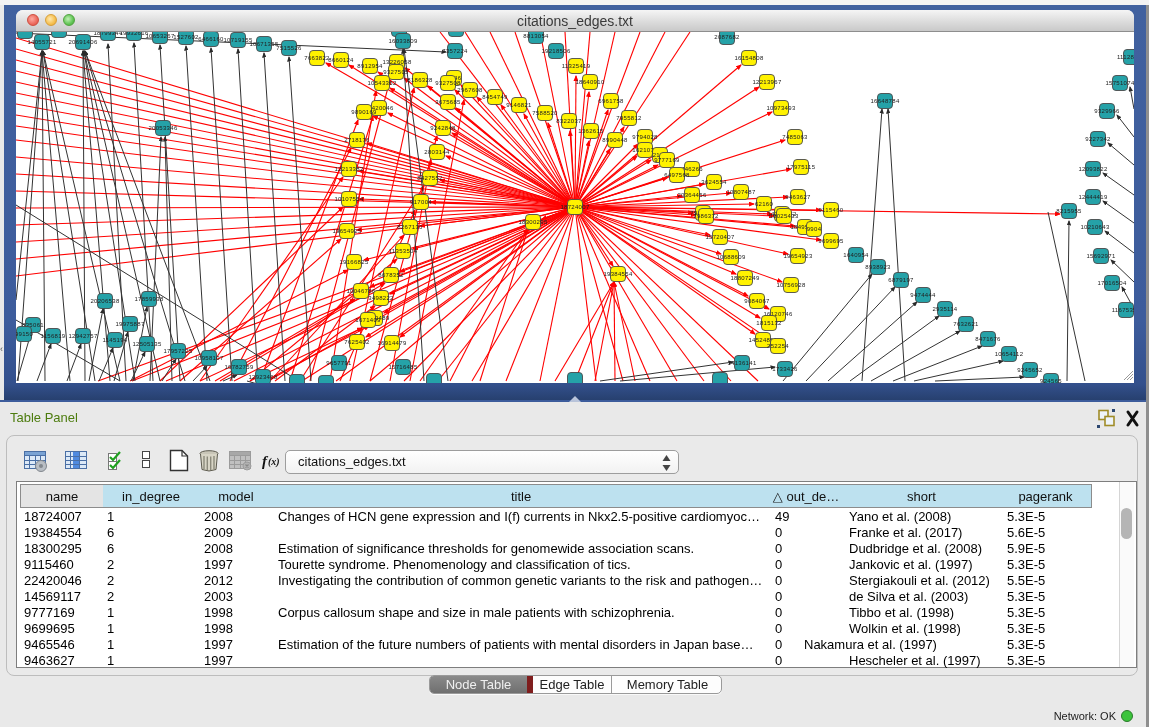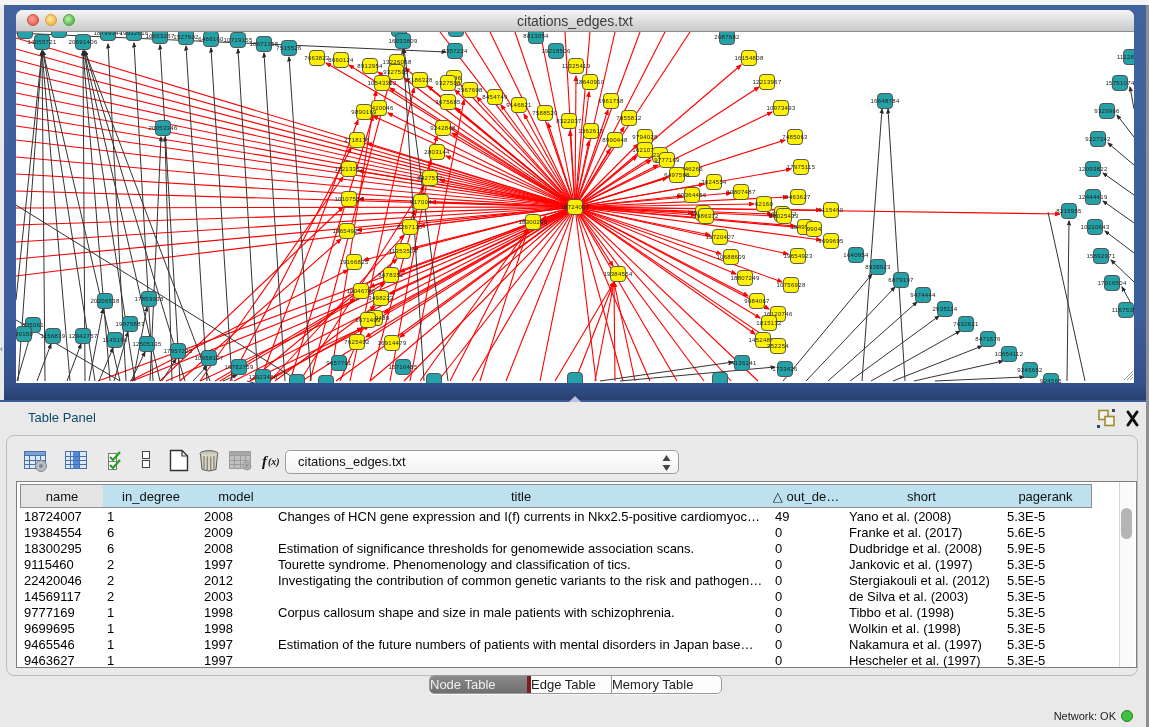--- a/index.html
+++ b/index.html
@@ -4,34 +4,34 @@
 *{margin:0;padding:0;box-sizing:border-box}
 body{width:1149px;height:727px;position:relative;font-family:"Liberation Sans",sans-serif;background:#e9e9e9;overflow:hidden}
 #topstrip{position:absolute;left:0;top:0;width:1149px;height:5px;background:#f3f3f3}
 #blue{position:absolute;left:4px;top:5px;width:1142px;height:395px;background:linear-gradient(180deg,#41619f 0%,#3d5c9c 80%,#33508c 96%,#27406f 100%)}
 #rightstrip{position:absolute;left:1146px;top:5px;width:3px;height:722px;background:#8f8f8f}
 #win{position:absolute;left:16px;top:10px;width:1118px;height:373px;border-radius:7px 7px 0 0;overflow:hidden;background:#fff}
 #titlebar{position:absolute;left:0;top:0;width:1118px;height:22px;background:linear-gradient(180deg,#f5f5f5,#dcdcdc 55%,#c9c9c9);border-bottom:1px solid #8e8e8e;text-align:center}
 #titlebar span{font:400 14px "Liberation Sans",sans-serif;color:#3a3a3a;line-height:22px}
 .tl{position:absolute;top:4px;width:12px;height:12px;border-radius:50%}
 #south{position:absolute;left:0;top:400px;width:1149px;height:327px;background:#e9e9e9;border-top:2px solid #3d5c9c}
-#tp{position:absolute;left:28px;top:410px;font:13px "Liberation Sans",sans-serif;color:#0c4a6e}
+#tp{position:absolute;left:10px;top:410px;font:13px "Liberation Sans",sans-serif;color:#4d7c0f}
 #container{position:absolute;left:6px;top:435px;width:1132px;height:241px;background:#eaeaea;border:1px solid #bdbdbd;border-radius:8px}
 #combo{position:absolute;left:285px;top:450px;width:394px;height:24px;background:linear-gradient(180deg,#ffffff,#f2f2f2);border:1px solid #9d9d9d;border-radius:5px;font:13px "Liberation Sans",sans-serif;color:#111;line-height:22px;padding-left:12px}
 #combo svg{position:absolute;right:6px;top:3px}
 #tablearea{position:absolute;left:16px;top:481px;width:1121px;height:187px;background:#fff;border:1px solid #7e7e7e}
 .hcell{position:absolute;top:484px;height:24px;background:#bde1ef;border:1px solid #8c8c8c;border-left:none;font:13px "Liberation Sans",sans-serif;color:#111;text-align:center;line-height:23px}
 .trow{position:absolute;left:0;top:0;width:1100px;height:16px}
 .trow span{position:absolute;top:0;font:13px "Liberation Sans",sans-serif;color:#000;line-height:16px;white-space:nowrap}
 #sbtrack{position:absolute;left:1119px;top:482px;width:15px;height:185px;background:#fafafa;border-left:1px solid #d5d5d5}
 #sbthumb{position:absolute;left:1121px;top:508px;width:11px;height:31px;background:#b5b5b5;border-radius:6px}
 #tabs{position:absolute;left:429px;top:675px;width:293px;height:19px;border:1px solid #9a9a9a;border-radius:5px;background:#fdfdfd;box-shadow:0 1px 0 rgba(255,255,255,.7)}
-.seg{position:absolute;top:0;height:17px;font:13px "Liberation Sans",sans-serif;line-height:17px;text-align:left;color:#222}
+.seg{position:absolute;top:0;height:17px;font:13px "Liberation Sans",sans-serif;line-height:17px;text-align:center;color:#222}
 #seg1{left:0;width:97px;background:linear-gradient(180deg,#8a8a8a,#6f6f6f);color:#f0f0f0;border-radius:4px 0 0 4px}
-#seg2{left:97px;width:84px;border-left:4px solid #7f1d1d}
+#seg2{left:97px;width:84px;border-left:6px solid #7f1d1d}
 #seg3{left:181px;width:112px;border-left:1px solid #9a9a9a}
 #mem{position:absolute;left:0;top:710px;width:1116px;text-align:right;font:11px "Liberation Sans",sans-serif;color:#222}
 #memdot{position:absolute;left:1121px;top:710px;width:12px;height:12px;border-radius:50%;background:#3cc43c;border:1.5px solid #2c7a2c}
 </style></head>
 <body>
 <div id="blue"></div>
 <div id="topstrip"></div>
 <div id="win">
   <div id="titlebar"><span>citations_edges.txt</span></div>
   <div class="tl" style="left:11px;background:radial-gradient(circle at 4px 4px,#fda9a0,#ec6a5e 60%,#d8503f);border:1px solid #ce4d3f"></div>
@@ -702,21 +702,21 @@
 <span style="left:775px">0</span>
     <span style="left:849px">Wolkin et al. (1998)</span>
     <span style="left:1007px">5.3E-5</span>
 </div>
 <div class="trow" style="top:637px">
 <span style="left:24px">9465546</span>
     <span style="left:107px">1</span>
     <span style="left:204px">1997</span>
 <span style="left:278px;width:489px;overflow:hidden;white-space:nowrap">Estimation of the future numbers of patients with mental disorders in Japan base…</span>
 <span style="left:775px">0</span>
-    <span style="left:849px">Nakamura et al. (1997)</span>
+    <span style="left:804px">Nakamura et al. (1997)</span>
     <span style="left:1007px">5.3E-5</span>
 </div>
 <div class="trow" style="top:653px">
 <span style="left:24px">9463627</span>
     <span style="left:107px">1</span>
     <span style="left:204px">1997</span>
 <span style="left:775px">0</span>
     <span style="left:849px">Hescheler et al. (1997)</span>
     <span style="left:1007px">5.3E-5</span>
 </div>

